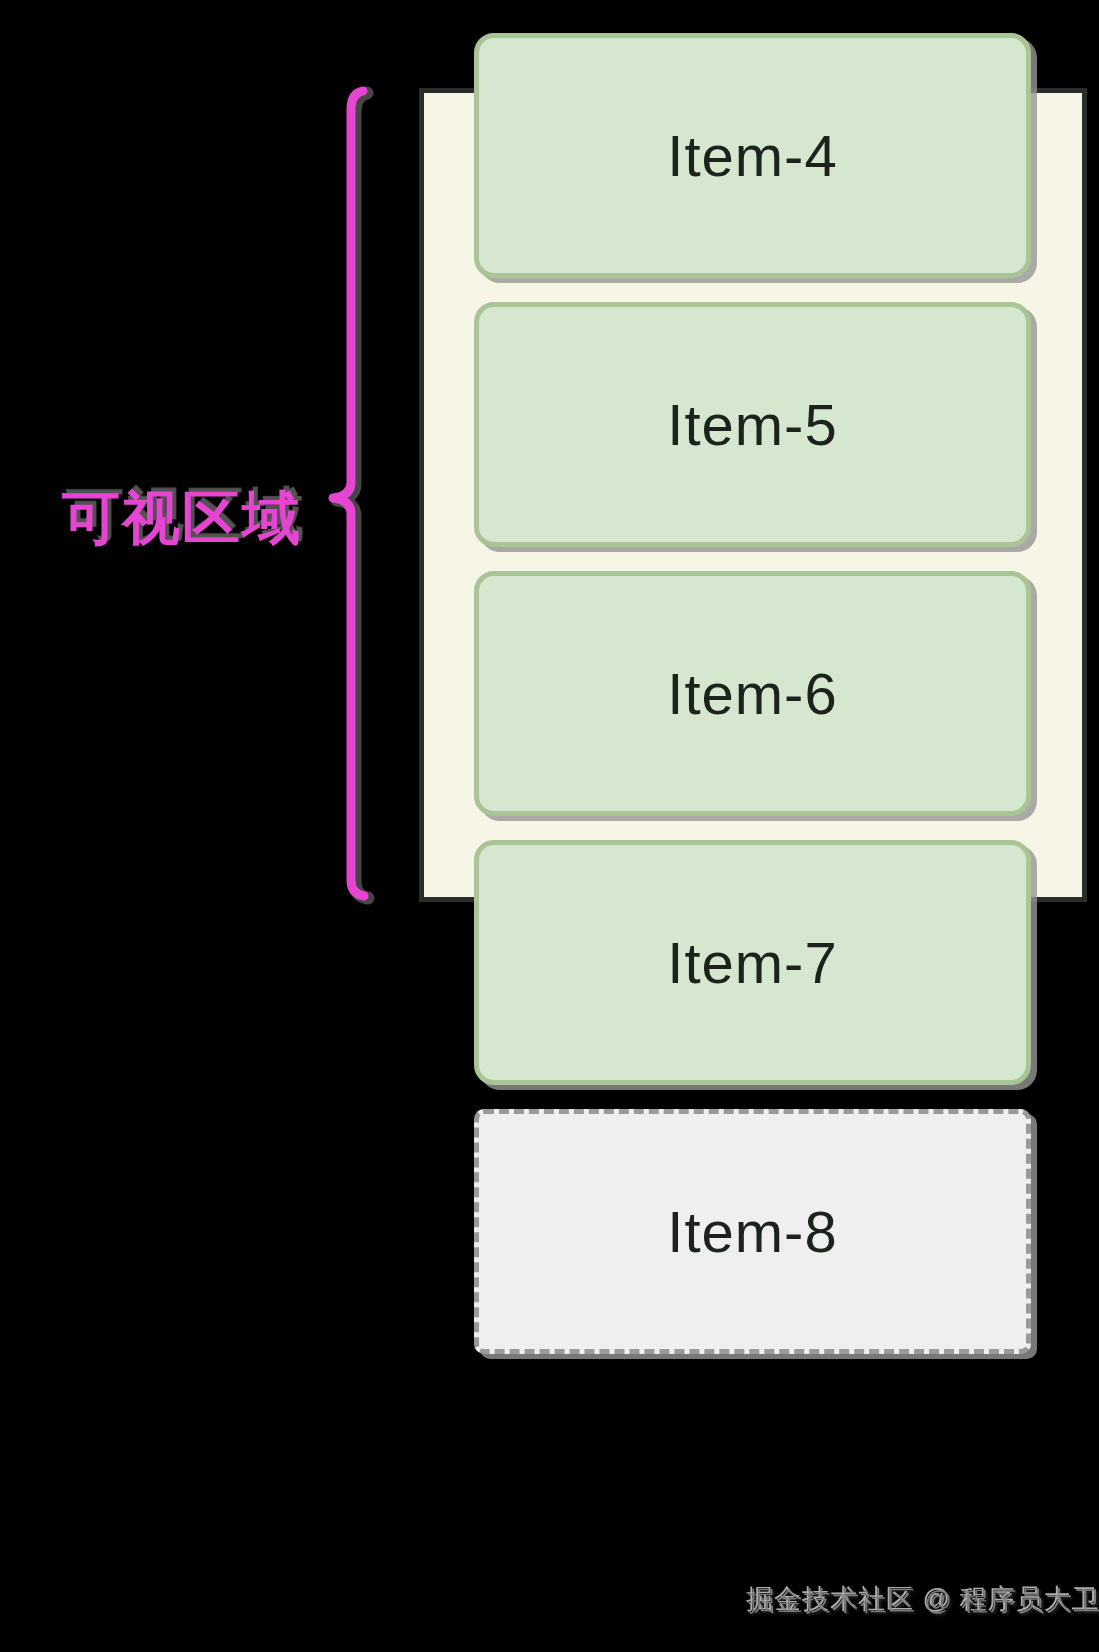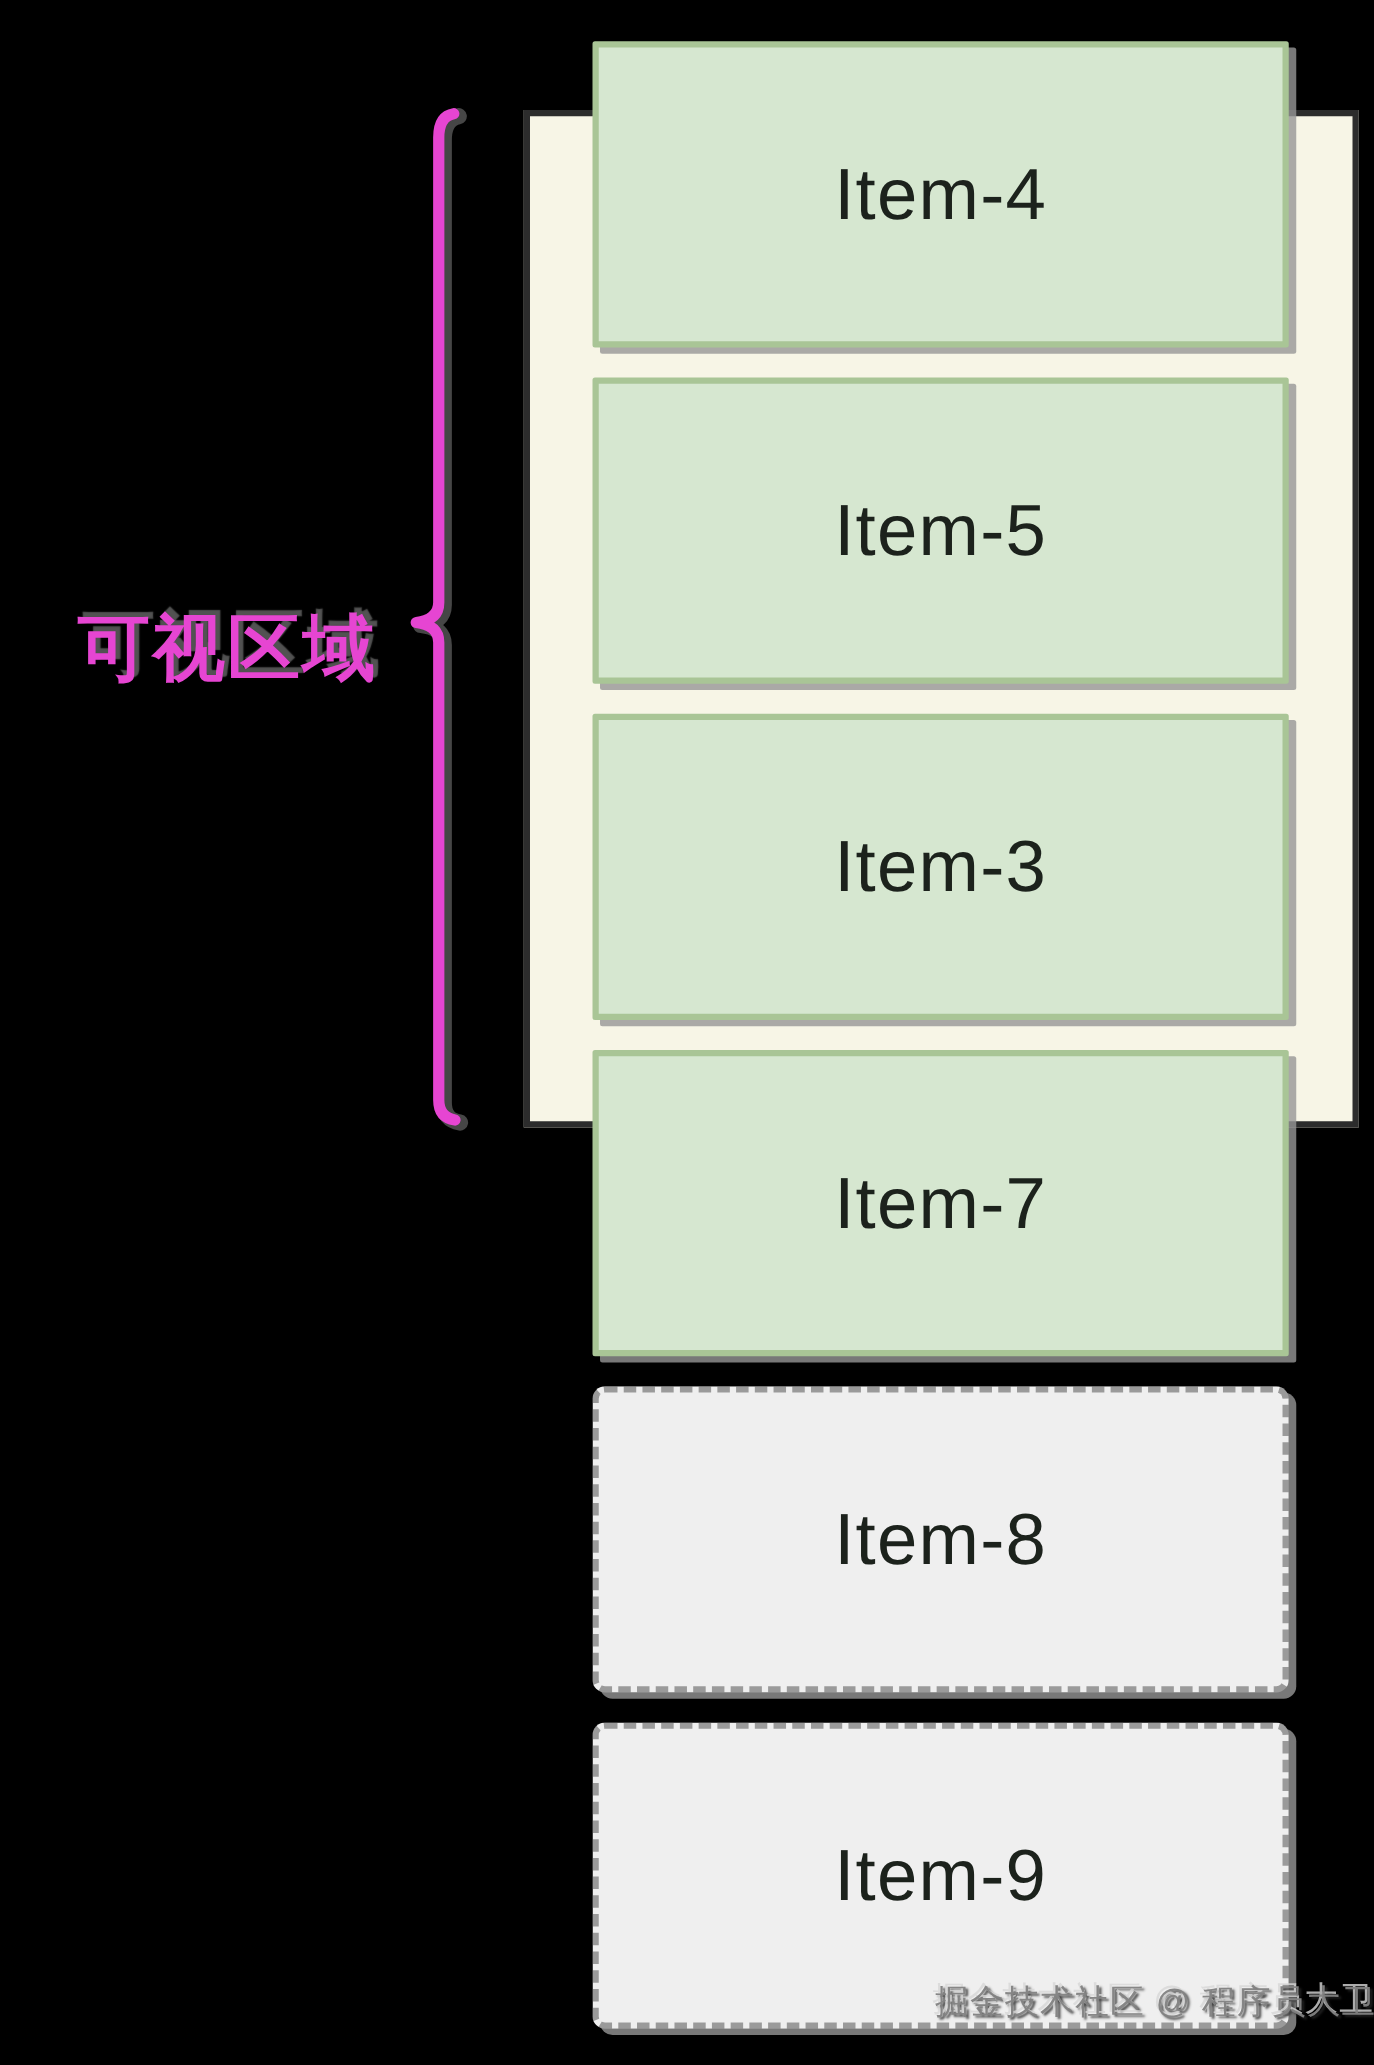--- a/index.html
+++ b/index.html
@@ -42,21 +42,21 @@
     z-index: 2;
   }
   .item .item-label {
     font-size: 58px;
     color: #1c221c;
     letter-spacing: 1px;
   }
   .item.green {
     background: #d6e7d0;
     border: 5px solid #a9c596;
-    border-radius: 2px;
+    border-radius: 20px;
     box-shadow: 6px 5px 0 rgba(150,150,150,0.8);
   }
   .item.dashed {
     background: #efefef;
     border: 5px dashed #9a9a9a;
     border-radius: 10px;
     box-shadow: 6px 5px 0 rgba(150,150,150,0.8);
   }
   .pos-0 { top: 33px; }
   .pos-1 { top: 302px; }
@@ -118,27 +118,24 @@
 
   <div class="viewport-label">可视区域</div>
 
   <div class="item green pos-0">
     <span class="item-label">Item-4</span>
   </div>
   <div class="item green pos-1">
     <span class="item-label">Item-5</span>
   </div>
   <div class="item green pos-2">
-    <span class="item-label">Item-3</span>
+    <span class="item-label">Item-6</span>
   </div>
   <div class="item green pos-3">
     <span class="item-label">Item-7</span>
   </div>
   <div class="item dashed pos-4">
     <span class="item-label">Item-8</span>
   </div>
-  <div class="item dashed pos-5">
-    <span class="item-label">Item-9</span>
-  </div>
 
   <div class="watermark">掘金技术社区 @ 程序员大卫</div>
 
 </div>
 
 </body></html>

